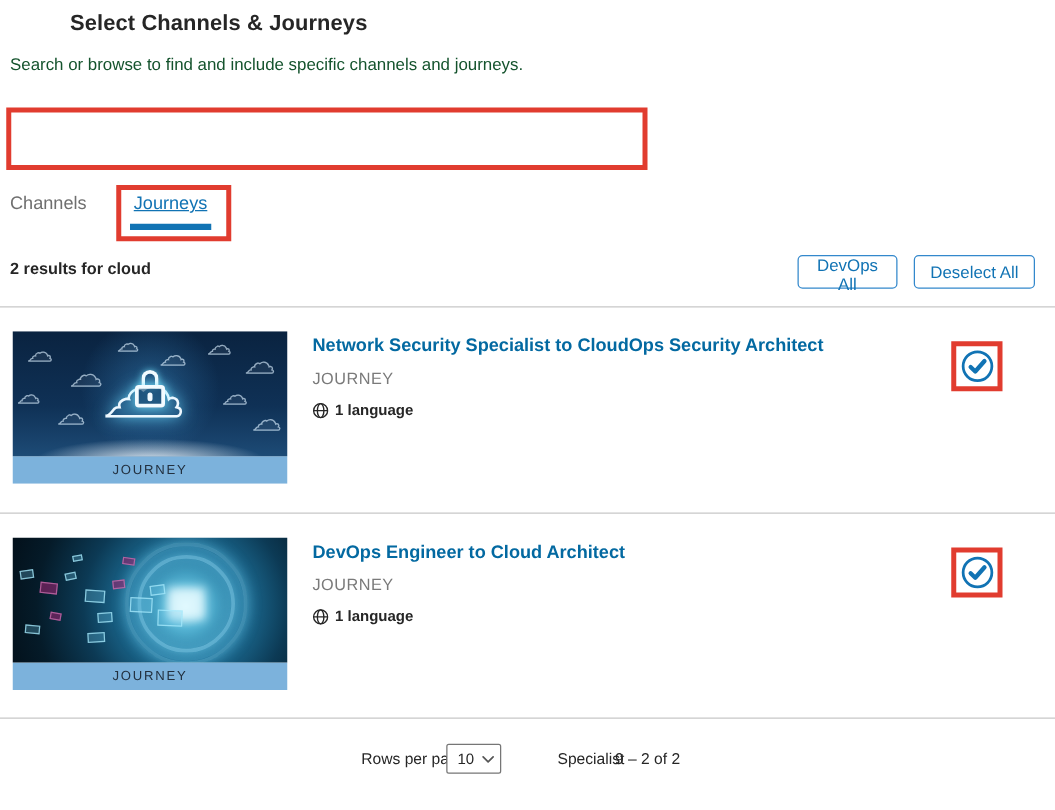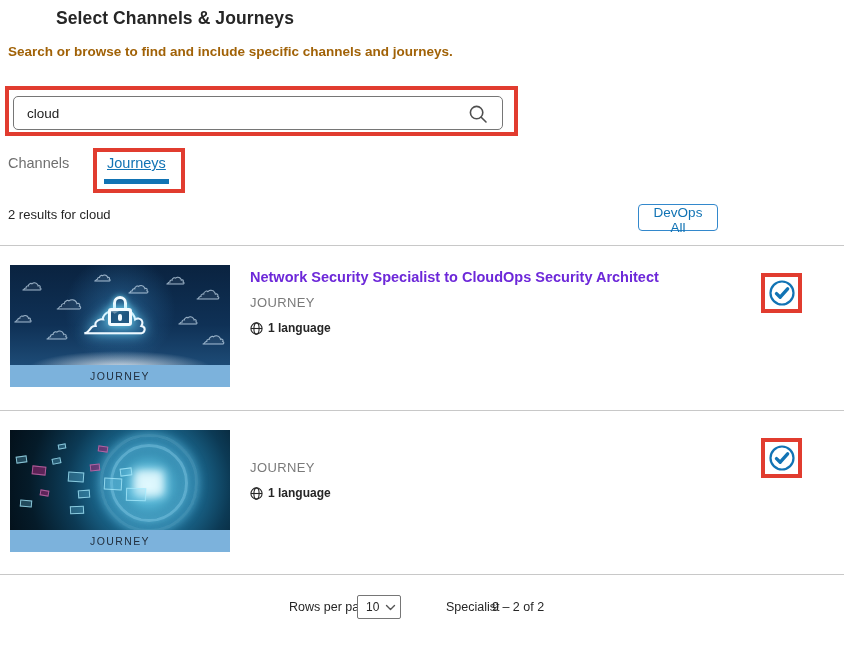--- a/index.html
+++ b/index.html
@@ -1,53 +1,53 @@
 <!DOCTYPE html>
 <html><head>
 <meta charset="utf-8">
 <style>
   * { box-sizing: border-box; margin: 0; padding: 0; }
   html,body { width:844px; height:648px; background:#fff; font-family:"Liberation Sans", sans-serif; }
   #app { position:relative; width:844px; height:648px; background:#fff; overflow:hidden; }
 
   .page-title { position:absolute; left:8px; top:8px; font-size:17.5px; font-weight:bold; color:#262626; letter-spacing:.1px;margin-left:48px; }
-  .page-subtitle { position:absolute; left:8px; top:44px; font-size:13.5px; color:#a16207;font-weight:bold; }
+  .page-subtitle { position:absolute; left:8px; top:44px; font-size:13.5px; color:#14532d; }
 
   
   .annot { position:absolute; border:4px solid #e13c2f; pointer-events:none; }
   .annot-search { left:5px; top:86px; width:513px; height:50px; }
   .annot-tab { left:93px; top:148px; width:92px; height:45px; }
   .annot-check { width:41px; height:40px; }
 
   
   .search-box { position:absolute; left:13px; top:96px; width:490px; height:34px; border:1px solid #767676; border-radius:5px; background:#fff; }
   .search-input { position:absolute; left:0; top:0; width:100%; height:100%; border:none; outline:none; background:transparent; padding:0 40px 0 13px; font-size:13.5px; color:#222; font-family:"Liberation Sans", sans-serif; }
   .search-icon { position:absolute; right:14px; top:7px; width:20px; height:20px; }
 
   
   .tab { position:absolute; top:155px; font-size:14.5px; }
   .tab-channels { left:8px; color:#6f6f6f; cursor:pointer; }
   .tab-journeys { left:107px; color:#1173b4; cursor:pointer;text-decoration:underline; }
   .tab-underline { position:absolute; left:104px; top:179px; width:65px; height:5px; background:#1173b4; }
 
   
-  .results-summary { position:absolute; left:8px; top:207px; font-size:13px; font-weight:normal; color:#262626; }
+  .results-summary { position:absolute; left:8px; top:207px; font-size:13px; font-weight:bold; color:#262626; }
   .btn-outline { position:absolute; top:204px; height:27px; background:#fff; border:1px solid #3388cc; border-radius:4px; color:#1173b4; font-size:13.5px; font-family:"Liberation Sans", sans-serif; cursor:pointer; padding:0 12px; }
   .btn-select-all { left:638px; width:80px; }
   .btn-deselect-all { left:731px; width:97px; }
 
   .divider { position:absolute; left:0; width:844px; height:0; border-top:1px solid #c8c8c8; }
 
   
   .result-row { position:absolute; left:0; width:844px; height:122px; }
   .thumb { position:absolute; left:10px; top:0; width:220px; height:122px; overflow:hidden; }
   .thumb-img { position:relative; width:220px; height:100px; overflow:hidden; }
   .thumb-banner { width:220px; height:22px; background:#7cb2dc; color:#22303f; font-size:10.5px; letter-spacing:1.4px; display:flex; align-items:center; justify-content:center; }
 
-  .item-title { position:absolute; left:250px; top:4px; width:470px; font-size:14.5px; font-weight:bold; color:#6d28d9; }
+  .item-title { position:absolute; left:250px; top:4px; width:470px; font-size:14.5px; font-weight:bold; color:#0369a1; }
   .item-type { position:absolute; left:250px; top:30px; font-size:13px; color:#7a7a7a; letter-spacing:.4px; }
   .item-lang { position:absolute; left:250px; top:56px; display:flex; align-items:center; gap:5px; font-size:12px; font-weight:bold; color:#262626; }
 
   .check-wrap { position:absolute; left:761px; top:8px; }
   .check-circle { position:absolute; left:7px; top:6px; width:28px; height:28px; cursor:pointer; }
 
   
   .img-cloudsec { background:
       radial-gradient(ellipse 70% 30% at 50% 104%, rgba(235,243,250,.95) 0%, rgba(235,243,250,0) 60%),
       radial-gradient(circle at 50% 45%, rgba(60,140,200,.45) 0%, rgba(60,140,200,0) 45%),
@@ -75,38 +75,30 @@
   svg { display:block; }
 </style>
 </head>
 <body>
 
 <div id="app">
 
   <div class="page-title">Select Channels &amp; Journeys</div>
   <div class="page-subtitle">Search or browse to find and include specific channels and journeys.</div>
 
-  <div class="search-box">
-    <input class="search-input" type="text" value="cloud" style="">
-    <span class="search-icon">
-      <svg width="20" height="20" viewBox="0 0 20 20">
-        <circle cx="8.6" cy="8.6" r="6.2" fill="none" stroke="#4f4f4f" stroke-width="1.6"></circle>
-        <line x1="13.2" y1="13.2" x2="18" y2="18" stroke="#4f4f4f" stroke-width="1.6" stroke-linecap="round"></line>
-      </svg>
-    </span>
-  </div>
   <div class="annot annot-search"></div>
 
   <div class="tab tab-channels">Channels</div>
   <div class="tab tab-journeys">Journeys</div>
   <div class="tab-underline"></div>
   <div class="annot annot-tab"></div>
 
   <div class="results-summary">2 results for cloud</div>
   <button class="btn-outline btn-select-all">DevOps All</button>
+  <button class="btn-outline btn-deselect-all">Deselect All</button>
 
   <div class="divider" style="top:245px"></div>
 
   <div class="result-row" style="top:265px">
     <div class="thumb">
       <div class="thumb-img img-cloudsec">
         <span class="cl" style="left:12px;top:8px;font-size:20px">☁</span>
         <span class="cl" style="left:46px;top:22px;font-size:26px">☁</span>
         <span class="cl" style="left:84px;top:2px;font-size:17px">☁</span>
         <span class="cl" style="left:118px;top:10px;font-size:21px">☁</span>
@@ -162,20 +154,21 @@
         <div class="cube m" style="left:30px;top:60px;width:9px;height:6px;transform:rotate(10deg)"></div>
         <div class="cube" style="left:110px;top:38px;width:12px;height:8px;transform:rotate(-7deg)"></div>
         <div class="cube" style="left:116px;top:58px;width:20px;height:13px;transform:rotate(2deg)"></div>
         <div class="cube" style="left:48px;top:14px;width:8px;height:5px;transform:rotate(-10deg)"></div>
         <div class="cube m" style="left:88px;top:16px;width:10px;height:6px;transform:rotate(8deg)"></div>
         <div class="cube" style="left:10px;top:70px;width:12px;height:7px;transform:rotate(5deg)"></div>
         <div class="cube" style="left:60px;top:76px;width:14px;height:8px;transform:rotate(-3deg)"></div>
       </div>
       <div class="thumb-banner">JOURNEY</div>
     </div>
+    <div class="item-title">DevOps Engineer to Cloud Architect</div>
     <div class="item-type">JOURNEY</div>
     <div class="item-lang">
       <svg width="13" height="13" viewBox="0 0 13 13">
         <circle cx="6.5" cy="6.5" r="5.6" fill="none" stroke="#262626" stroke-width="1.1"></circle>
         <ellipse cx="6.5" cy="6.5" rx="2.6" ry="5.6" fill="none" stroke="#262626" stroke-width="1.1"></ellipse>
         <line x1="1" y1="6.5" x2="12" y2="6.5" stroke="#262626" stroke-width="1.1"></line>
       </svg>
       <span>1 language</span>
     </div>
     <div class="check-wrap">

